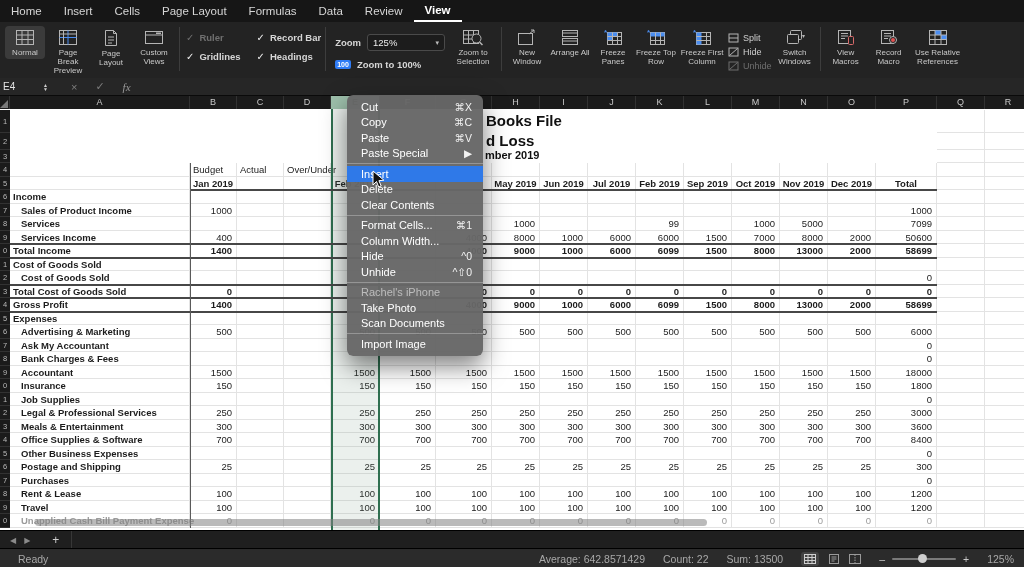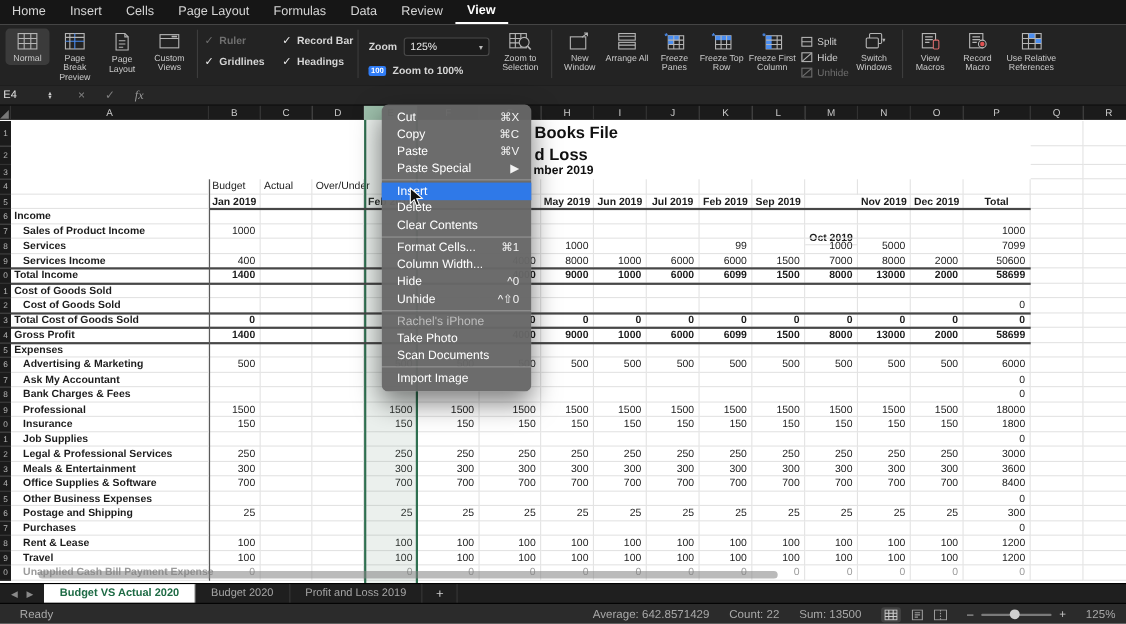--- a/index.html
+++ b/index.html
@@ -383,21 +383,21 @@
       <div class="cell ctr" style="left: 237px; top: 81.5px; width: 47px; height: 13.5px;"></div>
       <div class="cell ctr" style="left: 284px; top: 81.5px; width: 47px; height: 13.5px;"></div>
       <div class="cell ctr" style="left: 331px; top: 81.5px; width: 49px; height: 13.5px;">Feb 2019</div>
       <div class="cell ctr" style="left: 380px; top: 81.5px; width: 56px; height: 13.5px;"></div>
       <div class="cell ctr" style="left: 436px; top: 81.5px; width: 56px; height: 13.5px;"></div>
       <div class="cell ctr" style="left: 492px; top: 81.5px; width: 48px; height: 13.5px;">May 2019</div>
       <div class="cell ctr" style="left: 540px; top: 81.5px; width: 48px; height: 13.5px;">Jun 2019</div>
       <div class="cell ctr" style="left: 588px; top: 81.5px; width: 48px; height: 13.5px;">Jul 2019</div>
       <div class="cell ctr" style="left: 636px; top: 81.5px; width: 48px; height: 13.5px;">Feb 2019</div>
       <div class="cell ctr" style="left: 684px; top: 81.5px; width: 48px; height: 13.5px;">Sep 2019</div>
-      <div class="cell ctr" style="left: 732px; top: 81.5px; width: 48px; height: 13.5px; margin-top: 33px;">Oct 2019</div>
+      <div class="cell ctr" style="left: 732px; top: 81.5px; width: 48px; height: 13.5px;">Oct 2019</div>
       <div class="cell ctr" style="left: 780px; top: 81.5px; width: 48px; height: 13.5px;">Nov 2019</div>
       <div class="cell ctr" style="left: 828px; top: 81.5px; width: 48px; height: 13.5px;">Dec 2019</div>
       <div class="cell ctr" style="left: 876px; top: 81.5px; width: 61px; height: 13.5px;">Total</div>
       <div class="cell ctr" style="left: 937px; top: 81.5px; width: 48px; height: 13.5px;"></div>
       <div class="cell ctr" style="left: 985px; top: 81.5px; width: 47px; height: 13.5px;"></div>
       <div class="rowhdr" style="top: 95px; height: 13.5px; line-height: 13.5px;">6</div>
       <div class="cell lab" style="left: 10px; top: 95px; width: 180px; height: 13.5px;">Income</div>
       <div class="cell" style="left: 190px; top: 95px; width: 47px; height: 13.5px;"></div>
       <div class="cell" style="left: 237px; top: 95px; width: 47px; height: 13.5px;"></div>
       <div class="cell" style="left: 284px; top: 95px; width: 47px; height: 13.5px;"></div>
@@ -637,21 +637,21 @@
       <div class="cell" style="left: 588px; top: 257px; width: 48px; height: 13.5px;"></div>
       <div class="cell" style="left: 636px; top: 257px; width: 48px; height: 13.5px;"></div>
       <div class="cell" style="left: 684px; top: 257px; width: 48px; height: 13.5px;"></div>
       <div class="cell" style="left: 732px; top: 257px; width: 48px; height: 13.5px;"></div>
       <div class="cell" style="left: 780px; top: 257px; width: 48px; height: 13.5px;"></div>
       <div class="cell" style="left: 828px; top: 257px; width: 48px; height: 13.5px;"></div>
       <div class="cell" style="left: 876px; top: 257px; width: 61px; height: 13.5px;">0</div>
       <div class="cell" style="left: 937px; top: 257px; width: 48px; height: 13.5px;"></div>
       <div class="cell" style="left: 985px; top: 257px; width: 47px; height: 13.5px;"></div>
       <div class="rowhdr" style="top: 270.5px; height: 13.5px; line-height: 13.5px;">9</div>
-      <div class="cell lab ind" style="left: 10px; top: 270.5px; width: 180px; height: 13.5px;">Professional</div>
+      <div class="cell lab ind" style="left: 10px; top: 270.5px; width: 180px; height: 13.5px;">Accountant</div>
       <div class="cell" style="left: 190px; top: 270.5px; width: 47px; height: 13.5px;">1500</div>
       <div class="cell" style="left: 237px; top: 270.5px; width: 47px; height: 13.5px;"></div>
       <div class="cell" style="left: 284px; top: 270.5px; width: 47px; height: 13.5px;"></div>
       <div class="cell" style="left: 331px; top: 270.5px; width: 49px; height: 13.5px;">1500</div>
       <div class="cell" style="left: 380px; top: 270.5px; width: 56px; height: 13.5px;">1500</div>
       <div class="cell" style="left: 436px; top: 270.5px; width: 56px; height: 13.5px;">1500</div>
       <div class="cell" style="left: 492px; top: 270.5px; width: 48px; height: 13.5px;">1500</div>
       <div class="cell" style="left: 540px; top: 270.5px; width: 48px; height: 13.5px;">1500</div>
       <div class="cell" style="left: 588px; top: 270.5px; width: 48px; height: 13.5px;">1500</div>
       <div class="cell" style="left: 636px; top: 270.5px; width: 48px; height: 13.5px;">1500</div>
@@ -946,25 +946,20 @@
   </div>
 <svg id="cursor" width="13" height="19" viewBox="0 0 13 19">
   <path d="M1 1l0 14 3.5-3.5 2.2 5.5 2.5-1-2.3-5.3 5-0.5z" fill="#111" stroke="#fff" stroke-width="1"></path>
 </svg>
 
 <div id="stabs">
   <div class="tabarrows">
     <span>◀</span>
     <span>▶</span>
   </div>
-  <div id="stabs-tabs" style="display:flex">
-      <div class="stab active">Budget VS Actual 2020</div>
-      <div class="stab">Budget 2020</div>
-      <div class="stab">Profit and Loss 2019</div>
-    </div>
   <div class="addtab">+</div>
 </div>
 
 <div id="sbar">
   <span class="ready">Ready</span>
   <div class="sright">
     <span>Average: 642.8571429</span>
     <span>Count: 22</span>
     <span>Sum: 13500</span>
     <div class="sicons">

